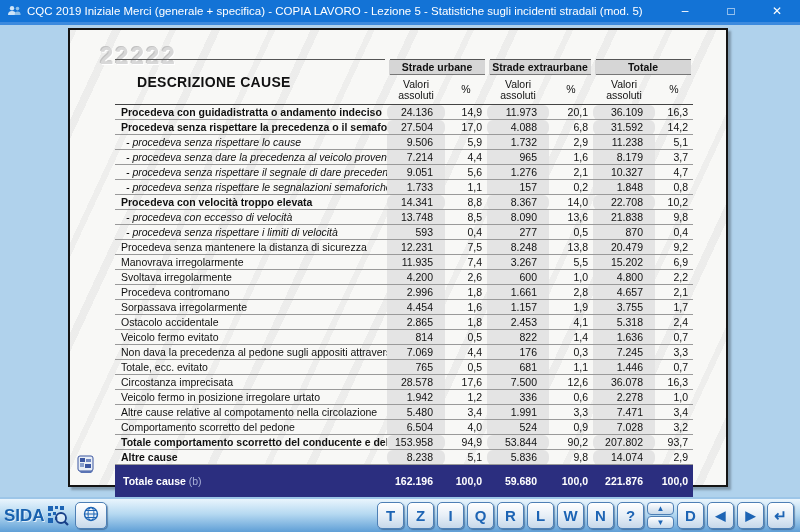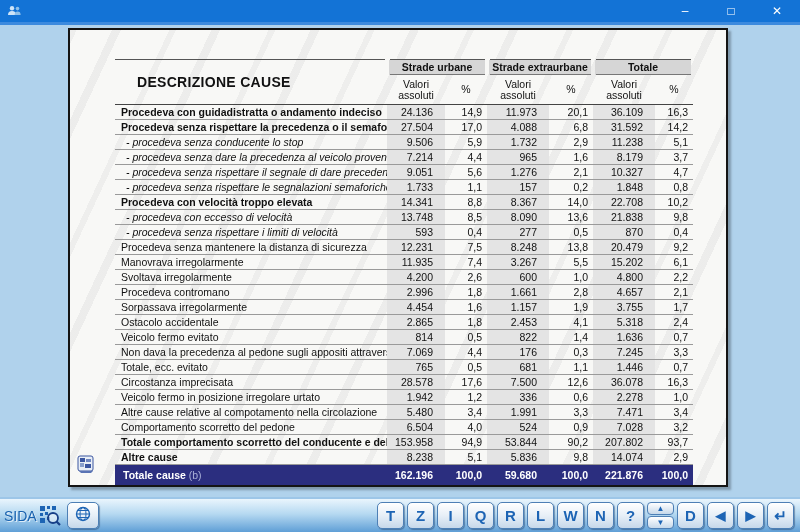--- a/index.html
+++ b/index.html
@@ -70,42 +70,42 @@
     background-clip:padding-box;
   }
   tr.shead td { text-align:center; height:30px; line-height:11px; vertical-align:middle; }
   tr.shead { border-bottom:1.5px solid #444; }
 
   tbody.rows tr { border-bottom:1px solid #9a9a9a; }
   td.desc { text-align:left; padding-left:6px; overflow:hidden; white-space:nowrap;margin-left:18px; }
   td.val  { text-align:right; padding-right:12px; background:#e4e4e4; }
   td.pct  { text-align:right; padding-right:5px; }
   tr.b td.desc, tr.b td.val, tr.b td.pct { font-weight:bold; }
-  tr.b td.val, tr.b td.pct { font-weight:normal; }
+  tr.b td.val, tr.b td.pct { font-weight:normal;border-radius:6px; }
   tr.b td.desc { font-weight:bold; }
   tr.i td.desc { font-style:italic; padding-left:11px; }
 
   tr.total { background:#2b2e7f; border-bottom:1px solid #2b2e7f; }
-  tr.total td { color:#fff; font-weight:bold; height:20px; }
+  tr.total td { color:#fff; font-weight:bold; height:33px; }
   tr.total td.desc { padding-left:8px; }
   tr.total td.val { background:#2b2e7f; }
   tr.total .suffix { color:#aab1d8; font-weight:normal; }
 
   .emblem { position:absolute; left:7px; top:424px; }
 
   
   .toolbar {
     position:absolute; left:0; bottom:0; width:800px; height:35px;
     background:linear-gradient(#eaf5fd 0%, #b6d9f1 45%, #5f9fd6 100%);
     border-top:2px solid #9dc6e8;
     display:flex; align-items:center;
   }
   .brand { display:flex; align-items:center; margin-left:4px; }
   .brand-text {
-    color:#1761ae; font-weight:normal; font-size:14px; letter-spacing:0px;
+    color:#1761ae; font-weight:bold; font-size:17px; letter-spacing:0px;
     text-shadow:1px 1px 0 rgba(255,255,255,0.7);
   }
   .qr-icon { margin-left:2px; position:relative; width:22px; height:22px; }
 
   .tb-btn {
     width:27px; height:27px; margin-left:3px;
     background:linear-gradient(#ffffff, #e7eff7 50%, #c6d8ea);
     border:1px solid #4d7fb5; border-radius:5px;
     box-shadow:inset 0 1px 0 #fff, 1px 1px 1px rgba(30,60,100,0.45);
     color:#1d64b4; font-weight:bold; font-size:15px;
@@ -132,30 +132,32 @@
 
   <div class="titlebar">
     <span class="app-icon">
       <svg width="14" height="12" viewBox="0 0 14 12">
         <circle cx="5" cy="3.2" r="2.2" fill="#cfe4f7"></circle>
         <path d="M1 10 q0-4 4-4 q4 0 4 4 z" fill="#cfe4f7"></path>
         <circle cx="10.5" cy="3.6" r="1.8" fill="#8fc0ea"></circle>
         <path d="M7.6 10 q0-3.4 3-3.4 q3 0 3 3.4 z" fill="#8fc0ea"></path>
       </svg>
     </span>
+    <span class="title-text">CQC 2019 Iniziale Merci (generale + specifica) - COPIA LAVORO - Lezione 5 - Statistiche sugli incidenti stradali (mod. 5)</span>
     <div class="win-controls">
       <div class="win-btn">–</div>
       <div class="win-btn">□</div>
       <div class="win-btn">✕</div>
     </div>
   </div>
   <div class="titlebar-underline"></div>
 
   <div class="page">
     <div class="page-texture"></div>
+    <div class="watermark">22222</div>
 
     <table class="stat">
       <colgroup>
         <col class="c-desc">
           <col class="c-v1">
           <col class="c-p1">
         <col class="c-v2">
           <col class="c-p2">
           <col class="c-v3">
           <col class="c-p3">
@@ -189,21 +191,21 @@
           <tr class="b">
             <td class="desc">Procedeva senza rispettare la precedenza o il semaforo</td>
             <td class="val">27.504</td>
             <td class="pct">17,0</td>
             <td class="val">4.088</td>
             <td class="pct">6,8</td>
             <td class="val">31.592</td>
             <td class="pct">14,2</td>
           </tr>
           <tr class="i">
-            <td class="desc">- procedeva senza conducente lo stop</td>
+            <td class="desc">- procedeva senza rispettare lo cause</td>
             <td class="val">9.506</td>
             <td class="pct">5,9</td>
             <td class="val">1.732</td>
             <td class="pct">2,9</td>
             <td class="val">11.238</td>
             <td class="pct">5,1</td>
           </tr>
           <tr class="i">
             <td class="desc">- procedeva senza dare la precedenza al veicolo proveniente da destra</td>
             <td class="val">7.214</td>
@@ -267,21 +269,21 @@
             <td class="val">20.479</td>
             <td class="pct">9,2</td>
           </tr>
           <tr class="n">
             <td class="desc">Manovrava irregolarmente</td>
             <td class="val">11.935</td>
             <td class="pct">7,4</td>
             <td class="val">3.267</td>
             <td class="pct">5,5</td>
             <td class="val">15.202</td>
-            <td class="pct">6,1</td>
+            <td class="pct">6,9</td>
           </tr>
           <tr class="n">
             <td class="desc">Svoltava irregolarmente</td>
             <td class="val">4.200</td>
             <td class="pct">2,6</td>
             <td class="val">600</td>
             <td class="pct">1,0</td>
             <td class="val">4.800</td>
             <td class="pct">2,2</td>
           </tr>

